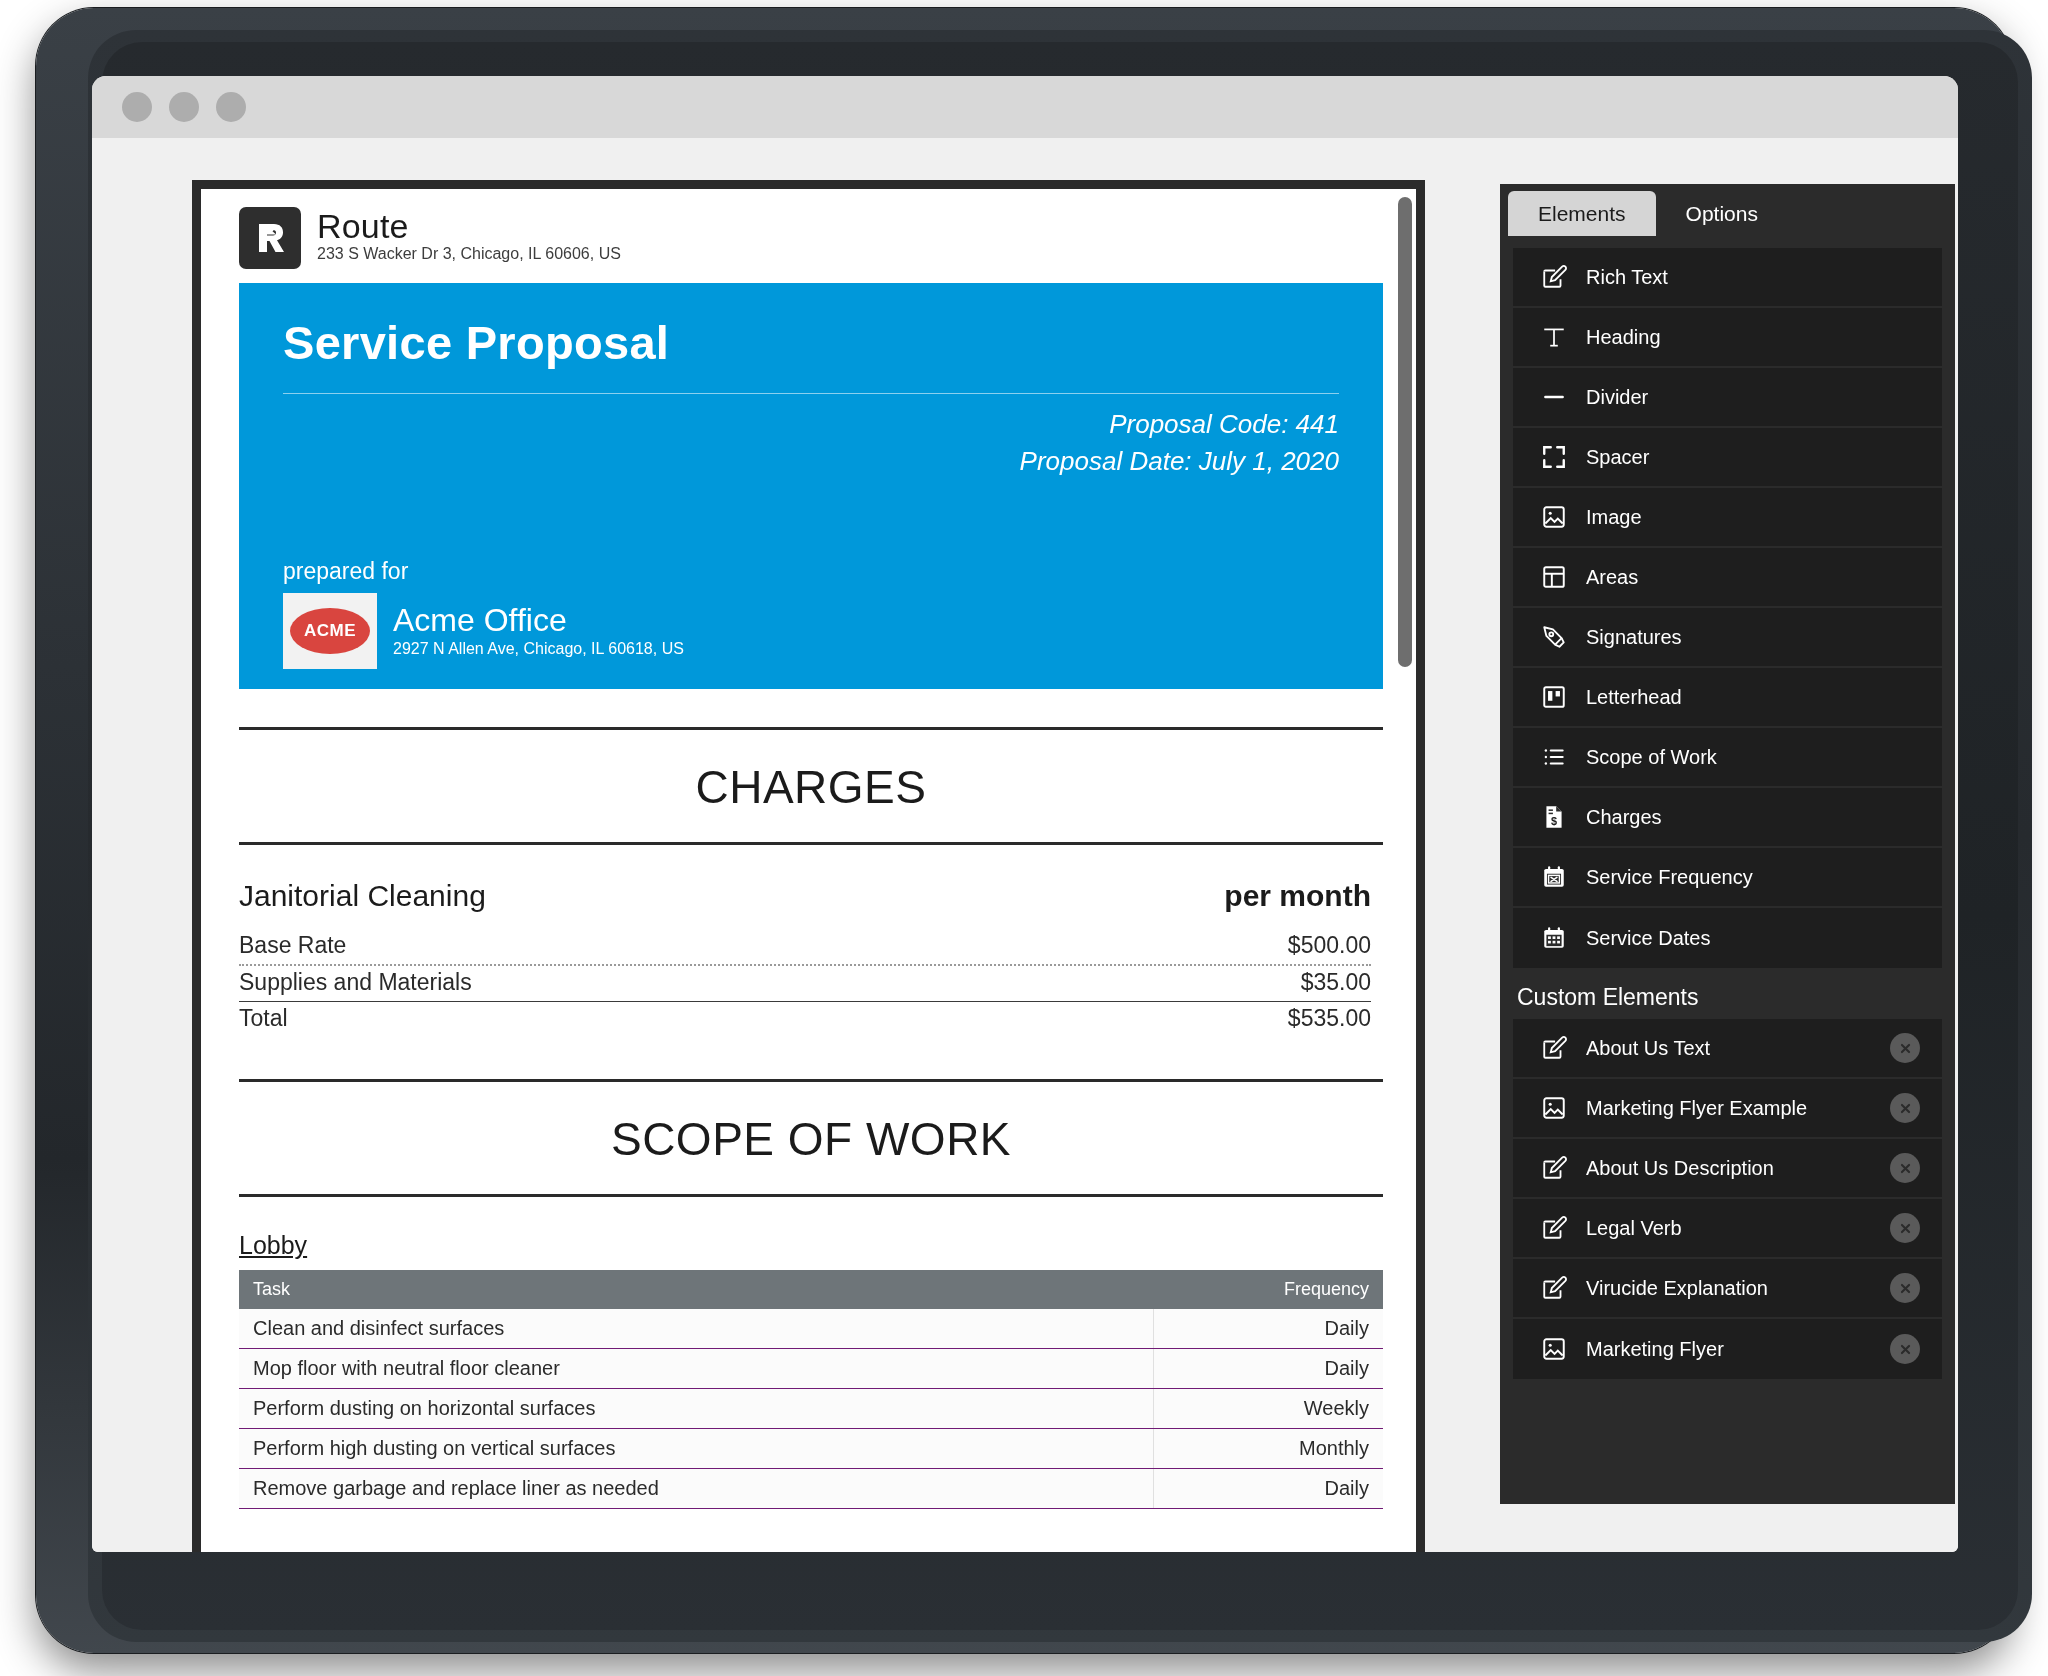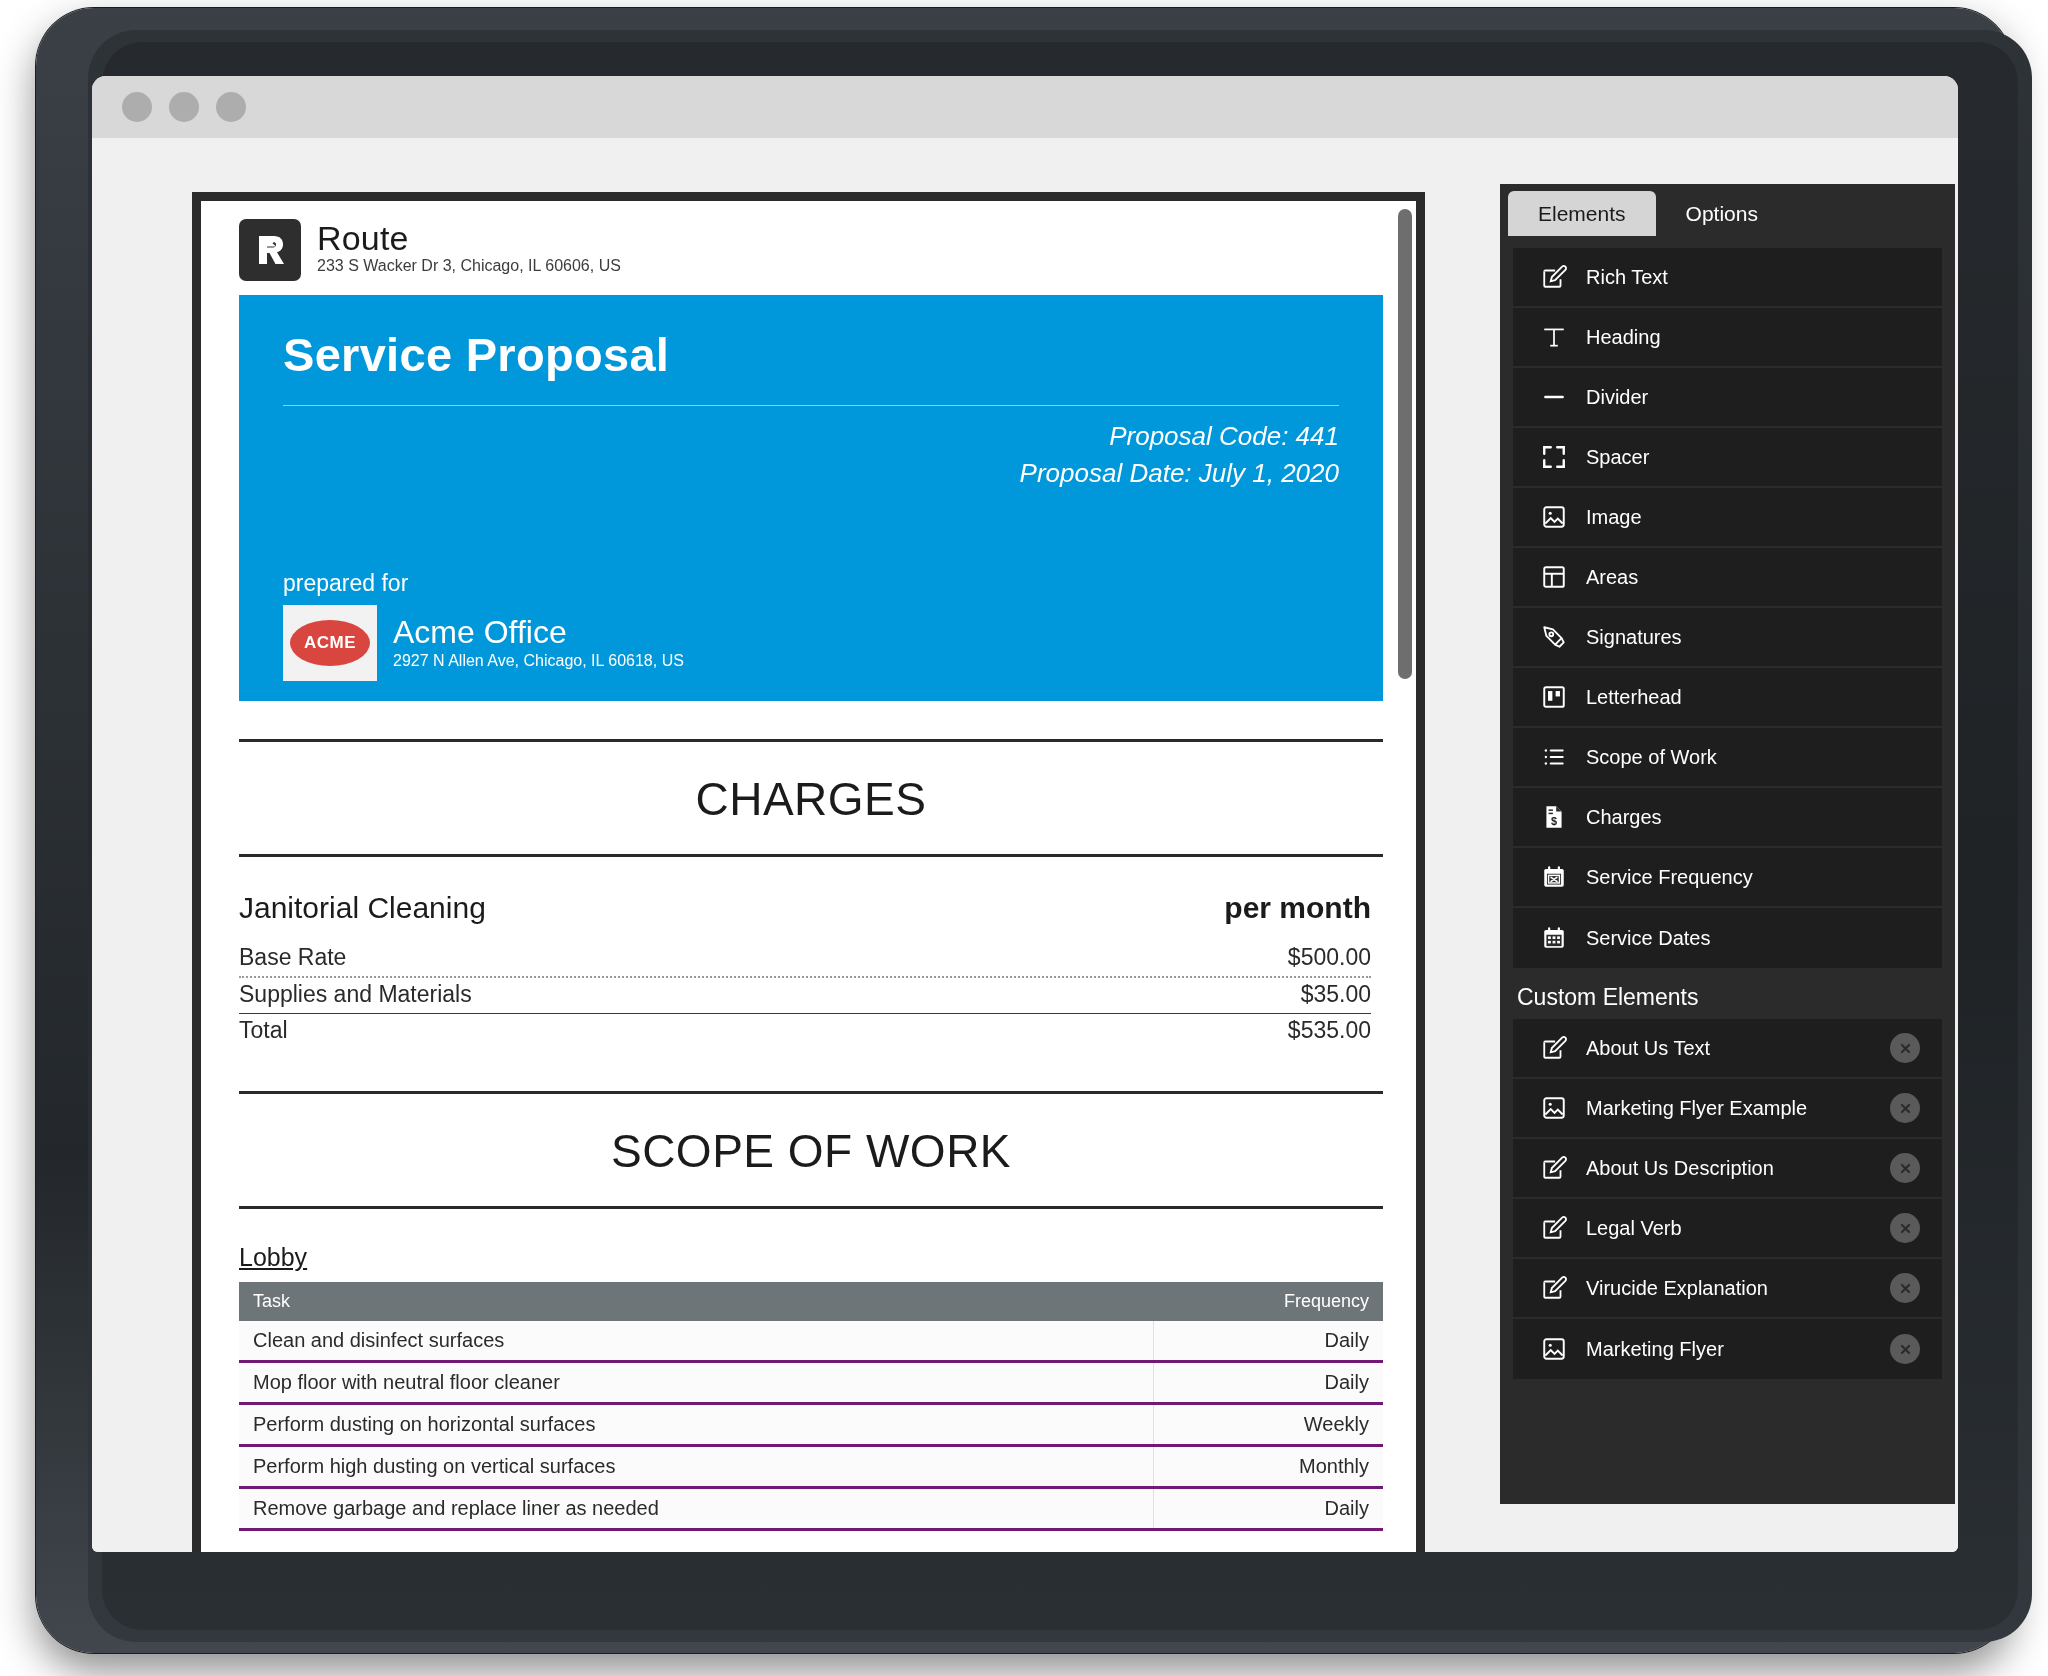--- a/index.html
+++ b/index.html
@@ -58,21 +58,21 @@
   #browser-content {
     position: absolute;
     left: 0; top: 62px;
     width: 1866px; height: 1414px;
     background: #f0f0f0;
   }
 
   
   #doc-outer {
     position: absolute;
-    left: 100px; top: 54px;
+    left: 100px; top: 42px;
     width: 1233px; height: 1378px;
     background: #2b2b2b;
     padding: 9px 9px 0 9px;
   }
   #doc-scroll-area {
     position: relative;
     width: 1215px; height: 1369px;
     background: #ffffff;
     overflow: hidden;
   }
@@ -207,21 +207,21 @@
     font-weight: normal;
     font-size: 18px;
     padding: 9px 14px;
     text-align: left;
   }
   table.sow th.freq, table.sow td.freq { text-align: right; width: 230px; }
   table.sow td {
     font-size: 20px;
     color: #2b2b2b;
     padding: 8px 14px;
-    border-bottom: 3px solid #701a75;
+    border-bottom: 1px solid #701a75;
     border-right: 1px solid #e0e0e0;
     background: #fbfbfb;
   }
   table.sow td.freq { border-right: none; }
 
   
   #sidebar {
     position: absolute;
     left: 1408px; top: 46px;
     width: 455px; height: 1320px;

